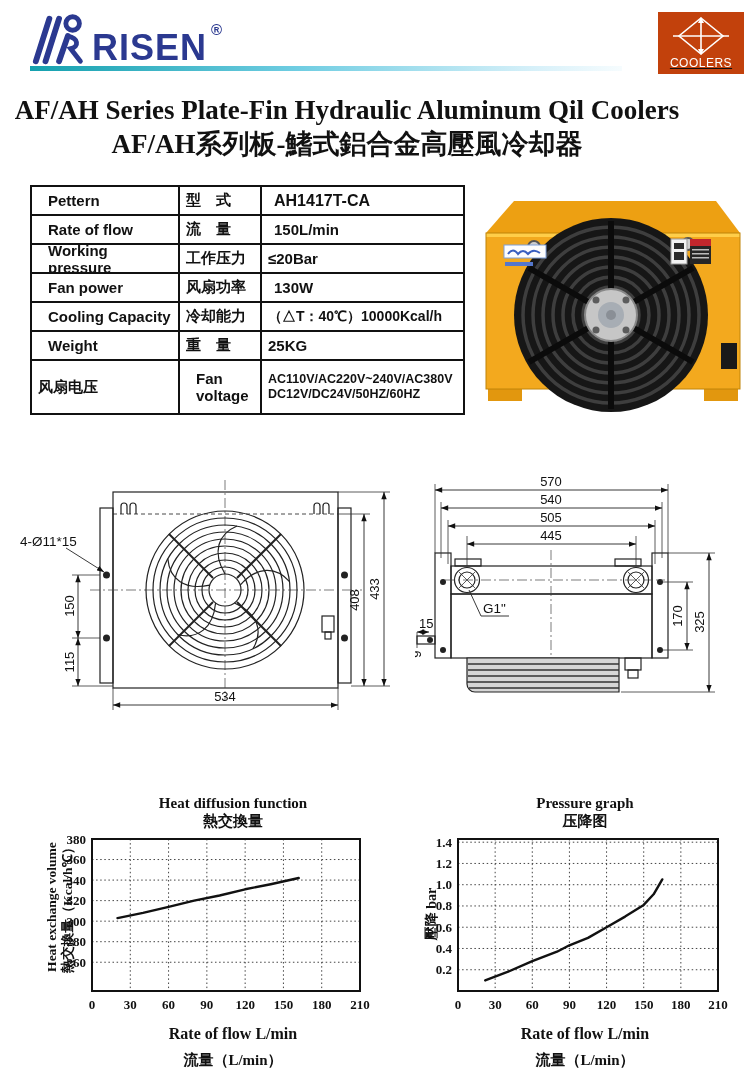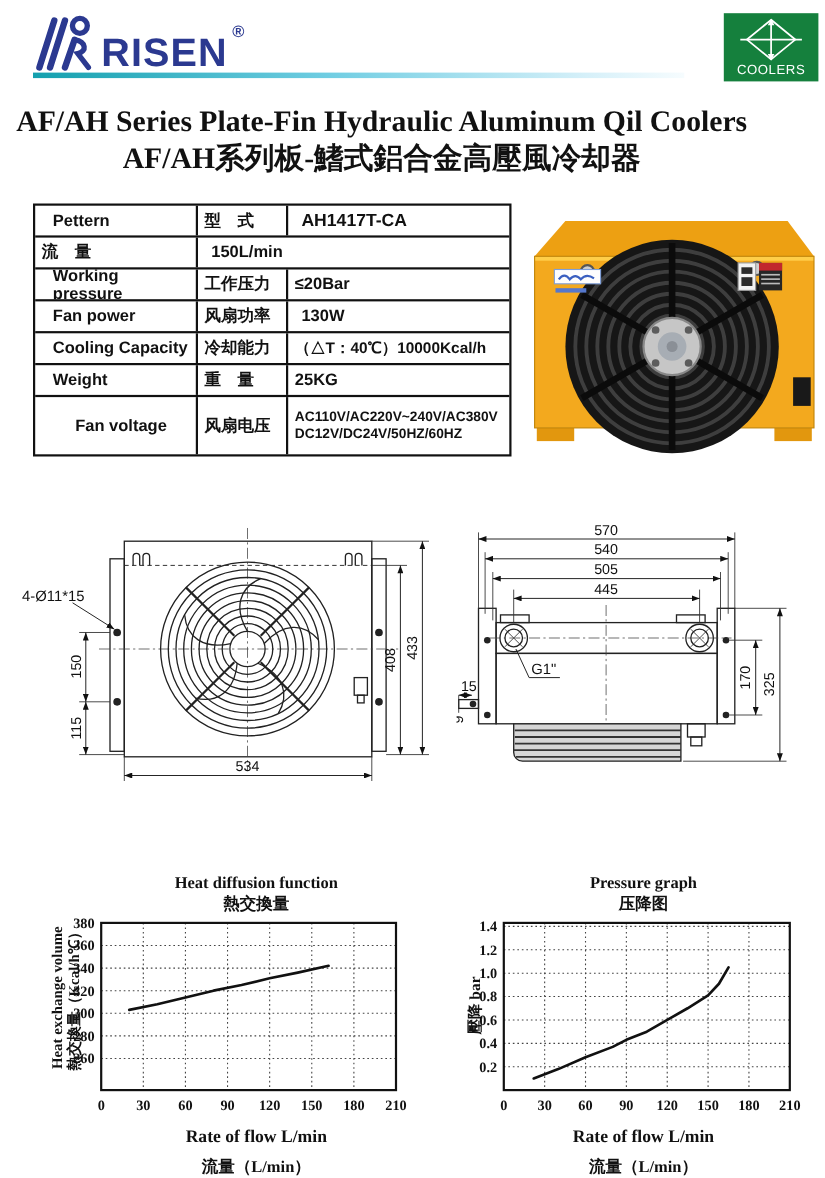--- a/index.html
+++ b/index.html
@@ -6,22 +6,22 @@
   .page{position:relative;width:750px;height:1071px;background:#fff;overflow:hidden;
         font-family:"Liberation Sans",sans-serif;color:#111;}
 
   
   .logo-wrap{position:absolute;left:30px;top:8px;height:58px;display:flex;align-items:flex-end;}
   .logo-mark{width:62px;height:54px;}
   .brand{font:bold 36px "Liberation Sans",sans-serif;color:#2b3990;letter-spacing:1px;line-height:1;}
   .regmark{font:bold 15px "Liberation Sans",sans-serif;color:#2b3990;position:relative;top:-28px;left:4px;}
   .divider{position:absolute;left:30px;top:66px;width:592px;height:5px;
            background:linear-gradient(90deg,#14a0ae 0%,#6fcde2 45%,#d6f0f9 85%,#f6fcfe 100%);}
-  .badge{position:absolute;left:658px;top:12px;width:86px;height:62px;background:#15803d;
-         display:flex;flex-direction:column;align-items:center;justify-content:flex-end;padding-bottom:4px;box-sizing:border-box;}
+  .badge{position:absolute;left:658px;top:12px;width:86px;height:62px;background:#c2410c;
+         display:flex;flex-direction:column;align-items:center;justify-content:flex-end;padding-bottom:4px;box-sizing:border-box;text-decoration:underline;}
   .badge svg{position:absolute;top:4px;left:13px;}
   .badge-label{font:12px "Liberation Sans",sans-serif;color:#fff;letter-spacing:.5px;}
 
   
   .title{position:absolute;left:0;top:94px;width:694px;text-align:center;
          font-family:"Liberation Serif",serif;font-weight:bold;}
   .title .en{font-size:27px;line-height:33px;}
   .title .zh{font-size:27px;line-height:34px;}
 
   
@@ -107,20 +107,21 @@
     <div class="zh">AF/AH系列板-鰭式鋁合金高壓風冷却器</div>
   </div>
 
   <div class="spec">
     <div class="srow">
       <div class="scell cell-en">Pettern</div>
       <div class="scell cell-zh">型　式</div>
       <div class="scell cell-val pad" style="font-size:16px">AH1417T-CA</div>
     </div>
     <div class="srow">
+      <div class="scell cell-en">Rate of flow</div>
       <div class="scell cell-zh">流　量</div>
       <div class="scell cell-val pad">150L/min</div>
     </div>
     <div class="srow">
       <div class="scell cell-en">Working pressure</div>
       <div class="scell cell-zh">工作压力</div>
       <div class="scell cell-val">≤20Bar</div>
     </div>
     <div class="srow">
       <div class="scell cell-en">Fan power</div>
@@ -131,22 +132,22 @@
       <div class="scell cell-en">Cooling Capacity</div>
       <div class="scell cell-zh">冷却能力</div>
       <div class="scell cell-val small">（△T：40℃）10000Kcal/h</div>
     </div>
     <div class="srow">
       <div class="scell cell-en">Weight</div>
       <div class="scell cell-zh">重　量</div>
       <div class="scell cell-val">25KG</div>
     </div>
     <div class="srow tall">
+      <div class="scell cell-zh">风扇电压</div>
       <div class="scell cell-en centered">Fan voltage</div>
-      <div class="scell cell-zh">风扇电压</div>
       <div class="scell cell-val multi">
         <span>AC110V/AC220V~240V/AC380V</span>
         <span>DC12V/DC24V/50HZ/60HZ</span>
       </div>
     </div>
   </div>
 
   <svg class="photo" viewBox="0 0 268 222">
     <polygon points="8,40 36,8 238,8 262,40" fill="#eda012"></polygon>
     <rect x="8" y="40" width="254" height="156" fill="#f3a91e"></rect>

